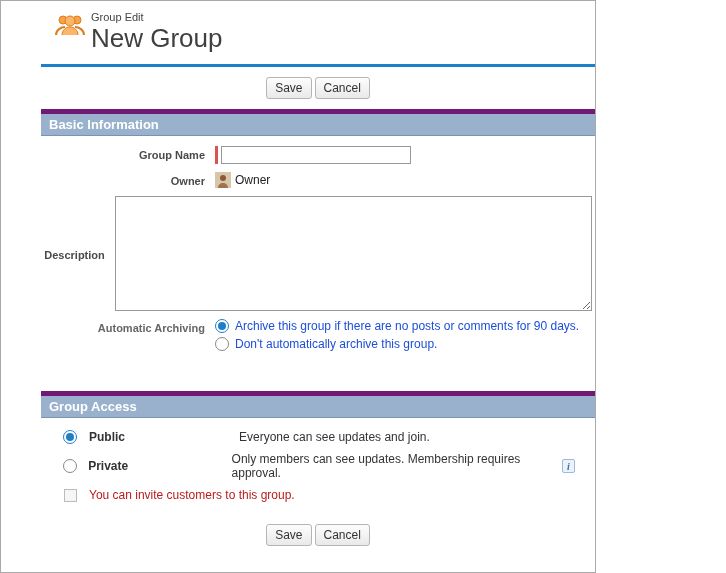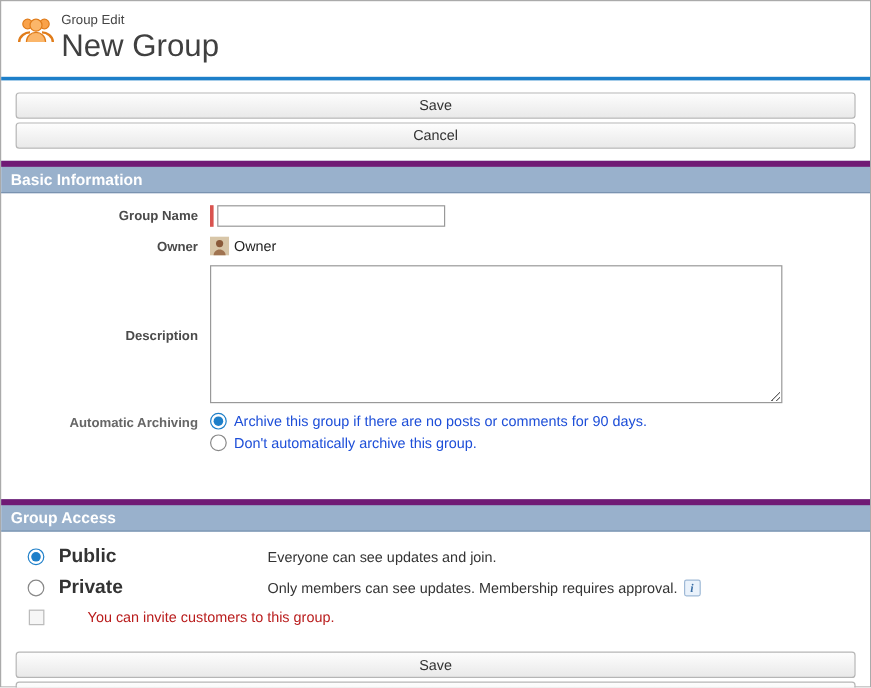--- a/index.html
+++ b/index.html
@@ -1,46 +1,46 @@
 <!DOCTYPE html>
 <html><head>
   <meta charset="utf-8">
   <style>
     * { box-sizing: border-box; margin: 0; padding: 0; }
     body { font-family: Arial, Helvetica, sans-serif; font-size: 12px; color: #333; }
-    .page { width: 726px; height: 573px; border: 1px solid #aaa; background: #fff; position: relative; }
+    .page { width: 596px; height: 573px; border: 1px solid #aaa; background: #fff; position: relative; padding-left: 40px; }
     .header { padding: 10px 12px 6px 12px; display: flex; align-items: flex-start; }
     .header-icon { width: 34px; height: 28px; margin-right: 4px; display:flex; align-items:center; justify-content:center; color:#f89939;}
     .header-text { display: flex; flex-direction: column; }
     .header-sup { font-size: 11px; color: #444; }
     .header-title { font-size: 26px; color: #404040; }
     .rule { height: 3px; background: #1e7fc9; margin: 4px 0 0 0; }
-    .btn-row { padding: 10px 12px; display: flex; justify-content: center; gap: 3px; flex-direction: column; }
+    .btn-row { padding: 10px 12px; display: flex; justify-content: center; gap: 3px; }
     button.btn { font-size: 12px; padding: 3px 8px; background: linear-gradient(#fdfdfd,#e9e9e9); border:1px solid #b5b5b5; border-radius:3px; color:#333; cursor:pointer; }
     .section-head { background: #99b1cc; color:#fff; font-weight:bold; font-size:13px; padding:3px 8px; border-top:5px solid #701a75; border-bottom:1px solid #7a93b0;}
     .form-area { padding: 10px 14px; }
     .form-row { display:flex; align-items:flex-start; margin-bottom:8px;justify-content:center; }
     .label-col { width: 160px; text-align:right; padding-right:10px; color:#4a4a4a; font-weight:bold; font-size:11px; padding-top:3px; }
     .label-col.softer { color:#666; font-weight:bold; }
     .ctrl-col { flex:1; display:flex; align-items:flex-start; }
     .req-bar { width:3px; height:18px; background:#d9534f; margin-right:3px; }
     input.txt { width: 190px; height:18px; font-size:12px; border:1px solid #999; padding:1px 3px; }
     .avatar { width:16px; height:16px; display:inline-block; }
     .owner-name { margin-left:4px; font-size:12px; color:#222; }
     textarea.desc { width: 477px; height: 115px; font-size:12px; border:1px solid #999; padding:3px; resize: both; }
     .radio-row { display:flex; align-items:center; gap:6px; margin-bottom:4px; }
     .text-opt { color:#1d4ed8; font-size:12px; }
     .radio { appearance:none; width:14px; height:14px; border-radius:50%; border:1px solid #888; display:inline-block; position:relative; cursor:pointer; background:#fff;}
     .radio:checked { border-color:#1e7fc9; }
     .radio:checked::after { content:""; position:absolute; top:2px; left:2px; width:8px; height:8px; border-radius:50%; background:#1e7fc9;}
     .ga-row { display:flex; align-items:center; padding:4px 20px; gap:10px; }
     .ga-ctrl { width:18px; display:flex; justify-content:center; }
-    .ga-label { width: 140px; font-weight:bold; font-size:16px; color:#333; }
+    .ga-label { width: 140px; font-weight:bold; font-size:12px; color:#333; }
     .ga-label.disabled { color:#aaa; }
-    .ga-desc { font-size:12px; color:#333; display:flex; align-items:center; gap:5px;margin-left:24px; }
+    .ga-desc { font-size:12px; color:#333; display:flex; align-items:center; gap:5px; }
     .ga-desc.muted { color:#b91c1c; }
     .cbx { width:13px; height:13px; border:1px solid #bbb; background:#f6f6f6; display:inline-block;}
     .info-icon { width:14px; height:14px; border:1px solid #9fb9d6; background:#eaf2fb; border-radius:2px; display:inline-flex; align-items:center; justify-content:center; color:#3a6ea5; font-family: Georgia, serif; font-style: italic; font-size:10px; font-weight:bold; cursor:pointer;}
     .spacer { height: 18px; }
   </style>
 </head>
 <body>
 
 <div class="page">
   <div class="header">

